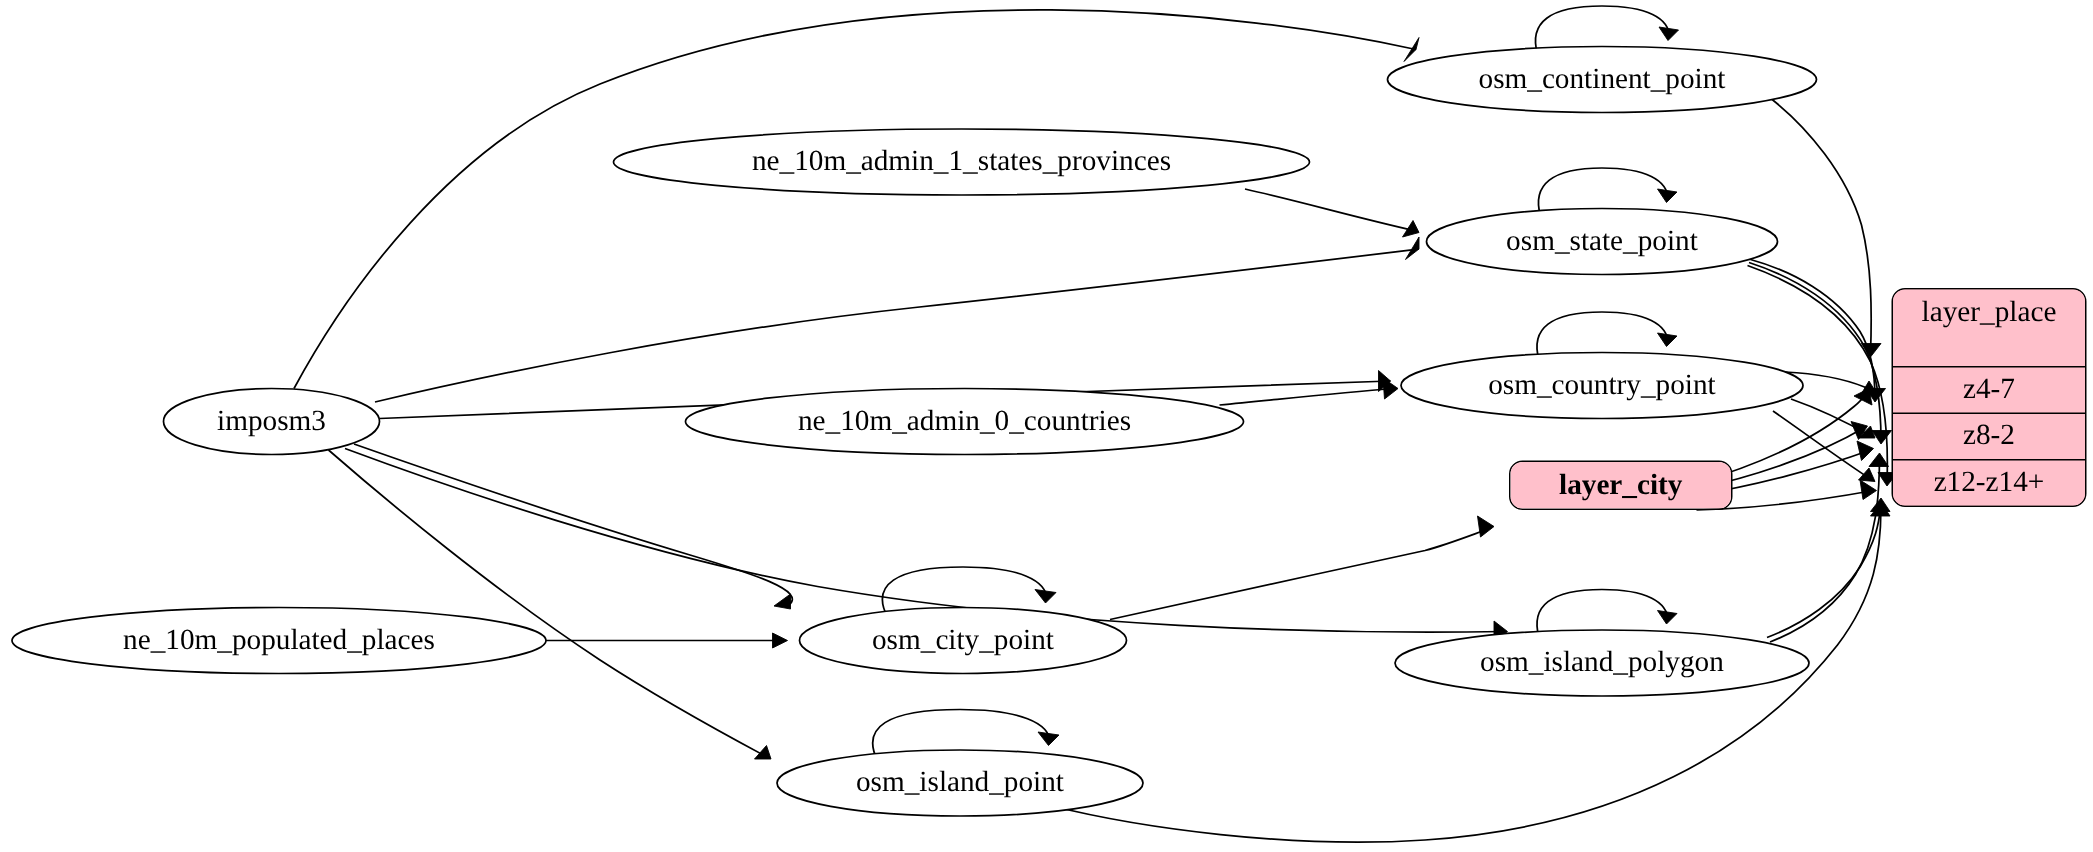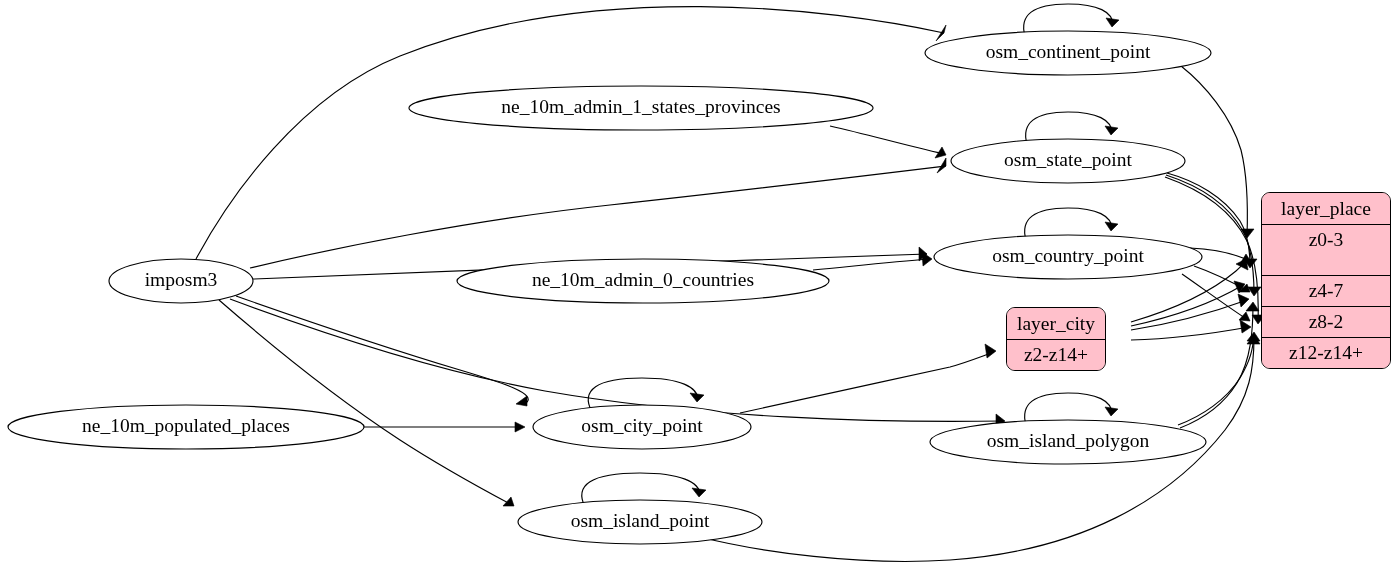--- a/index.html
+++ b/index.html
@@ -267,24 +267,22 @@
       <g>
         <ellipse class="node-ellipse" cx="640" cy="522" rx="122" ry="22"></ellipse>
         <text class="node-label" x="640" y="523">osm_island_point</text>
       </g>
 
     </g>
   </svg>
 
   <div class="table-node" id="layer-place-node" style="left:1261px; top:192px; width:130px;">
     <div class="table-row" style="height:31px;">layer_place</div>
-    <div class="table-row" style="height:31px;">z0-3</div>
     <div class="table-row" style="height:31px;margin-top:20px;">z4-7</div>
     <div class="table-row" style="height:31px;">z8-2</div>
     <div class="table-row" style="height:31px;">z12-z14+</div>
   </div>
 
-  <div class="table-node" id="layer-city-node" style="left:1006px; top:307px; width:100px;">
+  <div class="table-node" id="layer-city-node" style="left:1006px; top:307px; width:149px;font-weight:bold;">
     <div class="table-row" style="height:31px;">layer_city</div>
-    <div class="table-row" style="height:31px;">z2-z14+</div>
   </div>
 
 </div>
 
 </body></html>

